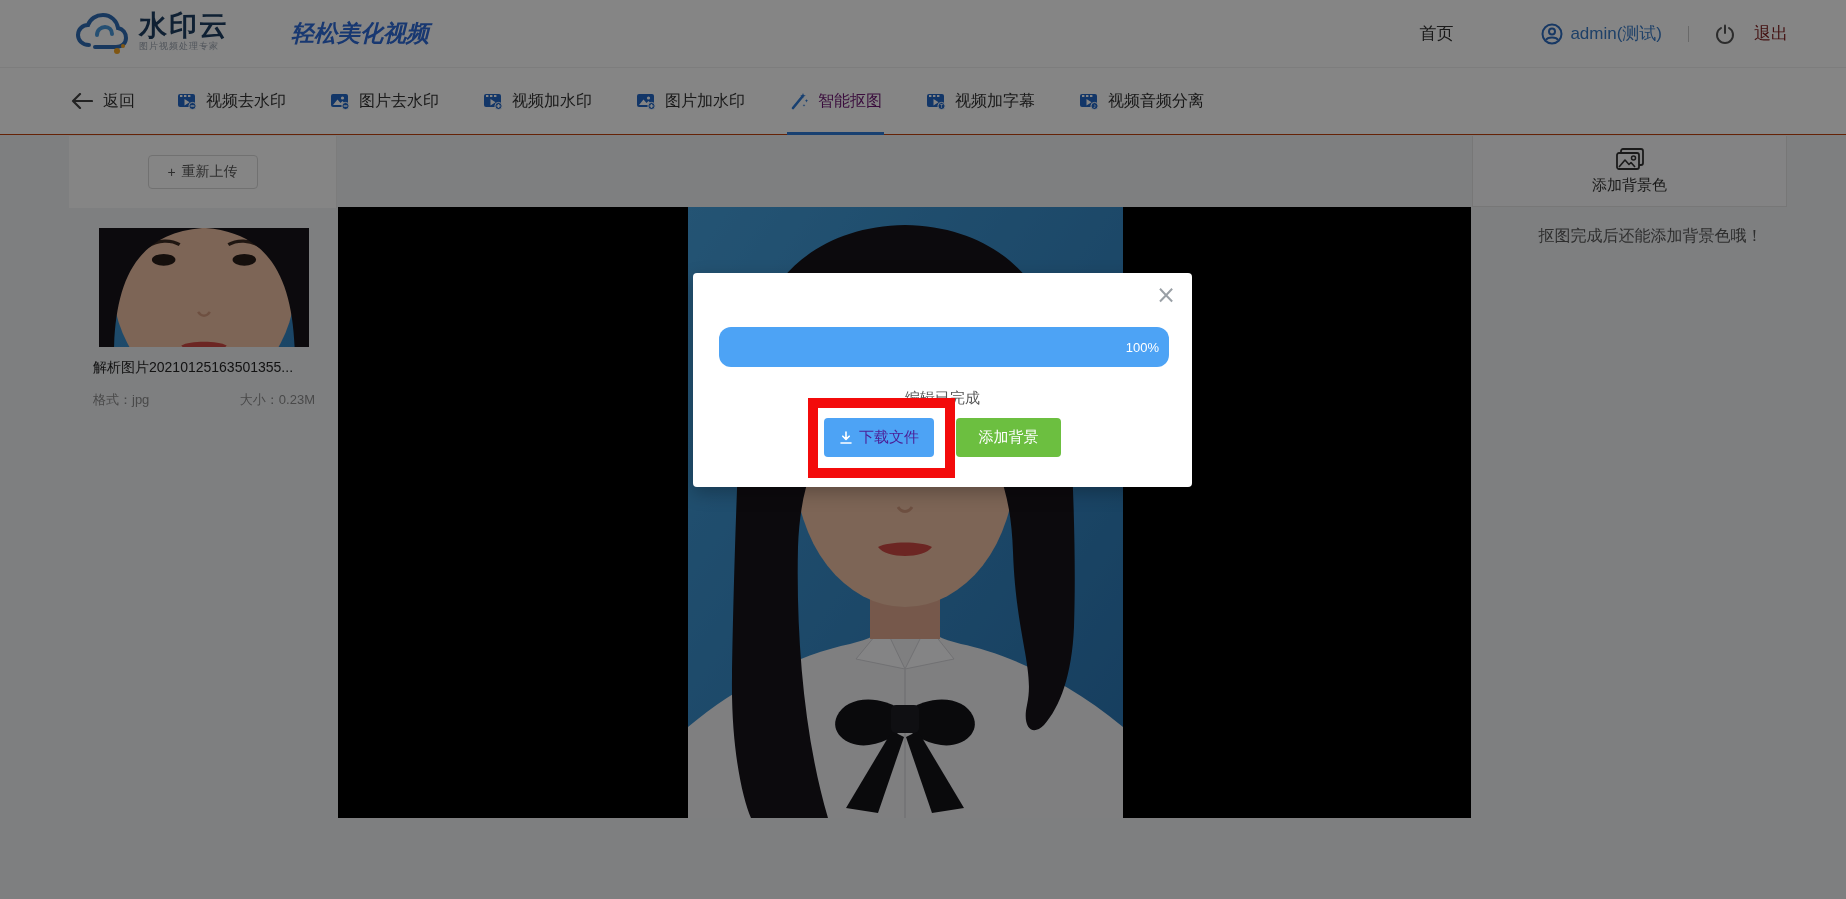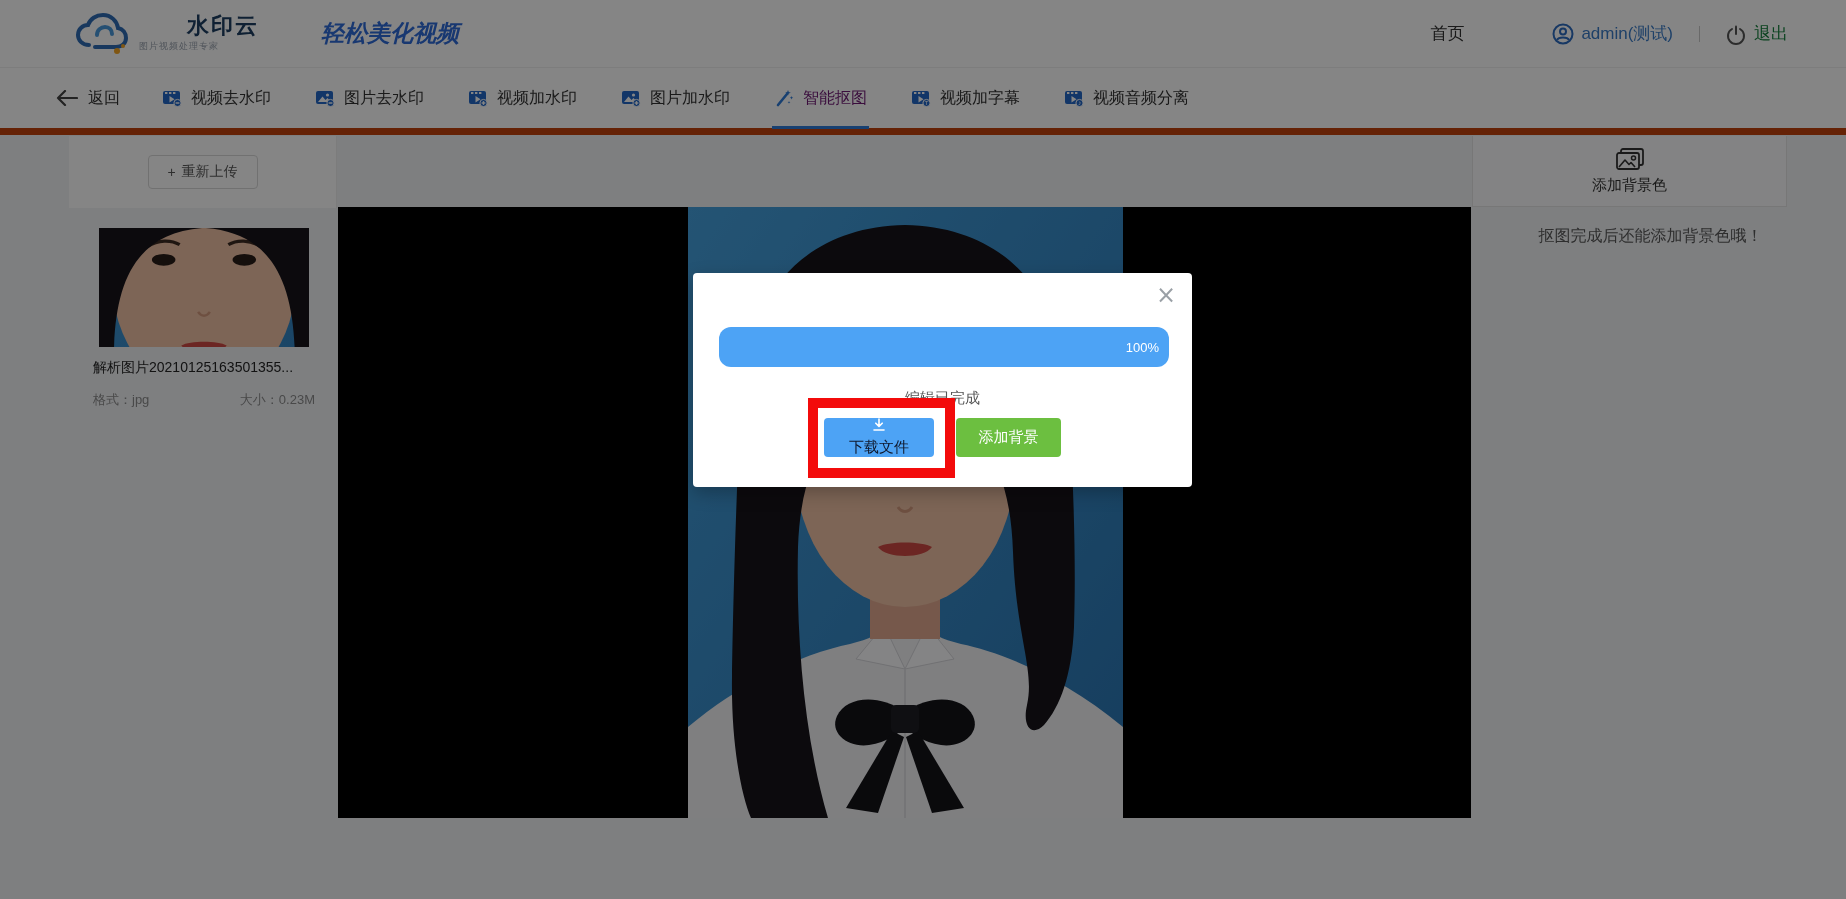--- a/index.html
+++ b/index.html
@@ -5,33 +5,33 @@
   * { margin:0; padding:0; box-sizing:border-box; }
   html,body { background:#d8dadd; }
   .app {
     position:relative; width:1846px; height:899px; overflow:hidden;
     background:#f1f3f6; font-family:"Liberation Sans","DejaVu Sans",sans-serif; color:#333;
   }
   
   .header { position:absolute; left:0; top:0; width:100%; height:67px; background:#fff;
     display:flex; align-items:center; padding:0 58px 0 75px; }
   .logo { display:flex; align-items:center; gap:10px; }
-  .logo-text .brand { font-size:22px; font-weight:bold; color:#1d3f63; letter-spacing:2px; line-height:24px;margin-left:48px;}
+  .logo-text .brand { font-size:28px; font-weight:bold; color:#1d3f63; letter-spacing:2px; line-height:24px;}
   .logo-text .tagline { font-size:9px; color:#9aa3af; letter-spacing:1px; margin-top:2px;}
   .slogan { margin-left:62px; font-family:Liberation Serif, serif;
     font-style:italic; font-weight:bold; font-size:23px; color:#2f6bd8; }
   .header-right { margin-left:auto; display:flex; align-items:center; }
   .home-link { font-size:17px; color:#333; margin-right:88px; cursor:pointer; }
   .user-chunk { display:flex; align-items:center; gap:7px; color:#3a7cc8; font-size:17px; cursor:pointer;}
   .h-divider { width:1px; height:16px; background:#c9c9c9; margin:0 26px; }
-  .logout-chunk { display:flex; align-items:flex-end; gap:8px; font-size:17px; color:#15803d; cursor:pointer;}
+  .logout-chunk { display:flex; align-items:center; gap:19px; font-size:17px; color:#7f1d1d; cursor:pointer;}
   
   .nav { position:absolute; left:0; top:67px; width:100%; height:68px; background:#fff;
-    border-top:1px solid #f0f0f0; border-bottom:7px solid #c2410c;
-    display:flex; align-items:center; padding-left:56px; gap:40px;}
+    border-top:1px solid #f0f0f0; border-bottom:1px solid #c2410c;
+    display:flex; align-items:center; padding-left:71px; gap:40px;}
   .back-btn { display:flex; align-items:center; gap:10px; font-size:16px; cursor:pointer;}
   .tab { position:relative; height:100%; display:flex; align-items:center; gap:9px;
     font-size:16px; color:#333; cursor:pointer; padding:0 2px;}
   .tab.active { color:#701a75; }
   .tab.active::after { content:""; position:absolute; left:0; right:0; bottom:-1px; height:3px; background:#2f7cd8;}
   
   .sidebar-top { position:absolute; left:69px; top:136px; width:268px; height:72px; background:#fff;
     display:flex; align-items:center; justify-content:center; border-right:1px solid #ededed;}
   .reupload { width:110px; height:34px; background:#fff; border:1px solid #d9d9d9; border-radius:4px;
     font-size:14px; color:#595959; display:flex; align-items:center; justify-content:center; gap:6px; cursor:pointer;}
@@ -57,22 +57,22 @@
   .overlay { position:absolute; inset:0; background:rgba(0,0,0,0.48); z-index:50;}
   .modal { position:absolute; left:693px; top:273px; width:499px; height:214px; background:#fff;
     border-radius:4px; z-index:100; box-shadow:0 6px 18px rgba(0,0,0,0.25);}
   .modal-close { position:absolute; right:16px; top:8px; font-size:24px; color:#9aa0a6; cursor:pointer;
     line-height:28px; font-family:"DejaVu Sans",sans-serif;}
   .progress { position:absolute; left:26px; top:54px; width:450px; height:40px; border-radius:12px;
     background:#4da3f5; color:#fff; font-size:13px; display:flex; align-items:center;
     justify-content:flex-end; padding-right:10px;}
   .modal-status { position:absolute; left:0; top:96px; width:100%; text-align:center; font-size:15px; color:#555;margin-top:20px;}
   .btn-row { position:absolute; left:0; top:145px; width:100%; display:flex; justify-content:center; gap:22px;}
-  .btn-download { width:110px; height:39px; background:#4da3f5; border:none; border-radius:4px; color:#0f172a;
-    font-size:15px; display:flex; align-items:center; justify-content:center; gap:6px; cursor:pointer;flex-direction:column;}
+  .btn-download { width:110px; height:39px; background:#4da3f5; border:none; border-radius:4px; color:#4c1d95;
+    font-size:15px; display:flex; align-items:center; justify-content:center; gap:6px; cursor:pointer;}
   .btn-addbg { width:105px; height:39px; background:#6cbf40; border:none; border-radius:4px; color:#fff;
     font-size:15px; cursor:pointer;}
   .red-annotation { position:absolute; left:808px; top:398px; width:147px; height:80px;
     border:10px solid #f30b0b; z-index:110; pointer-events:none;}
   .icon { flex:0 0 auto; display:inline-flex; }
 </style>
 </head>
 <body>
 
 <svg width="0" height="0" style="position:absolute">

